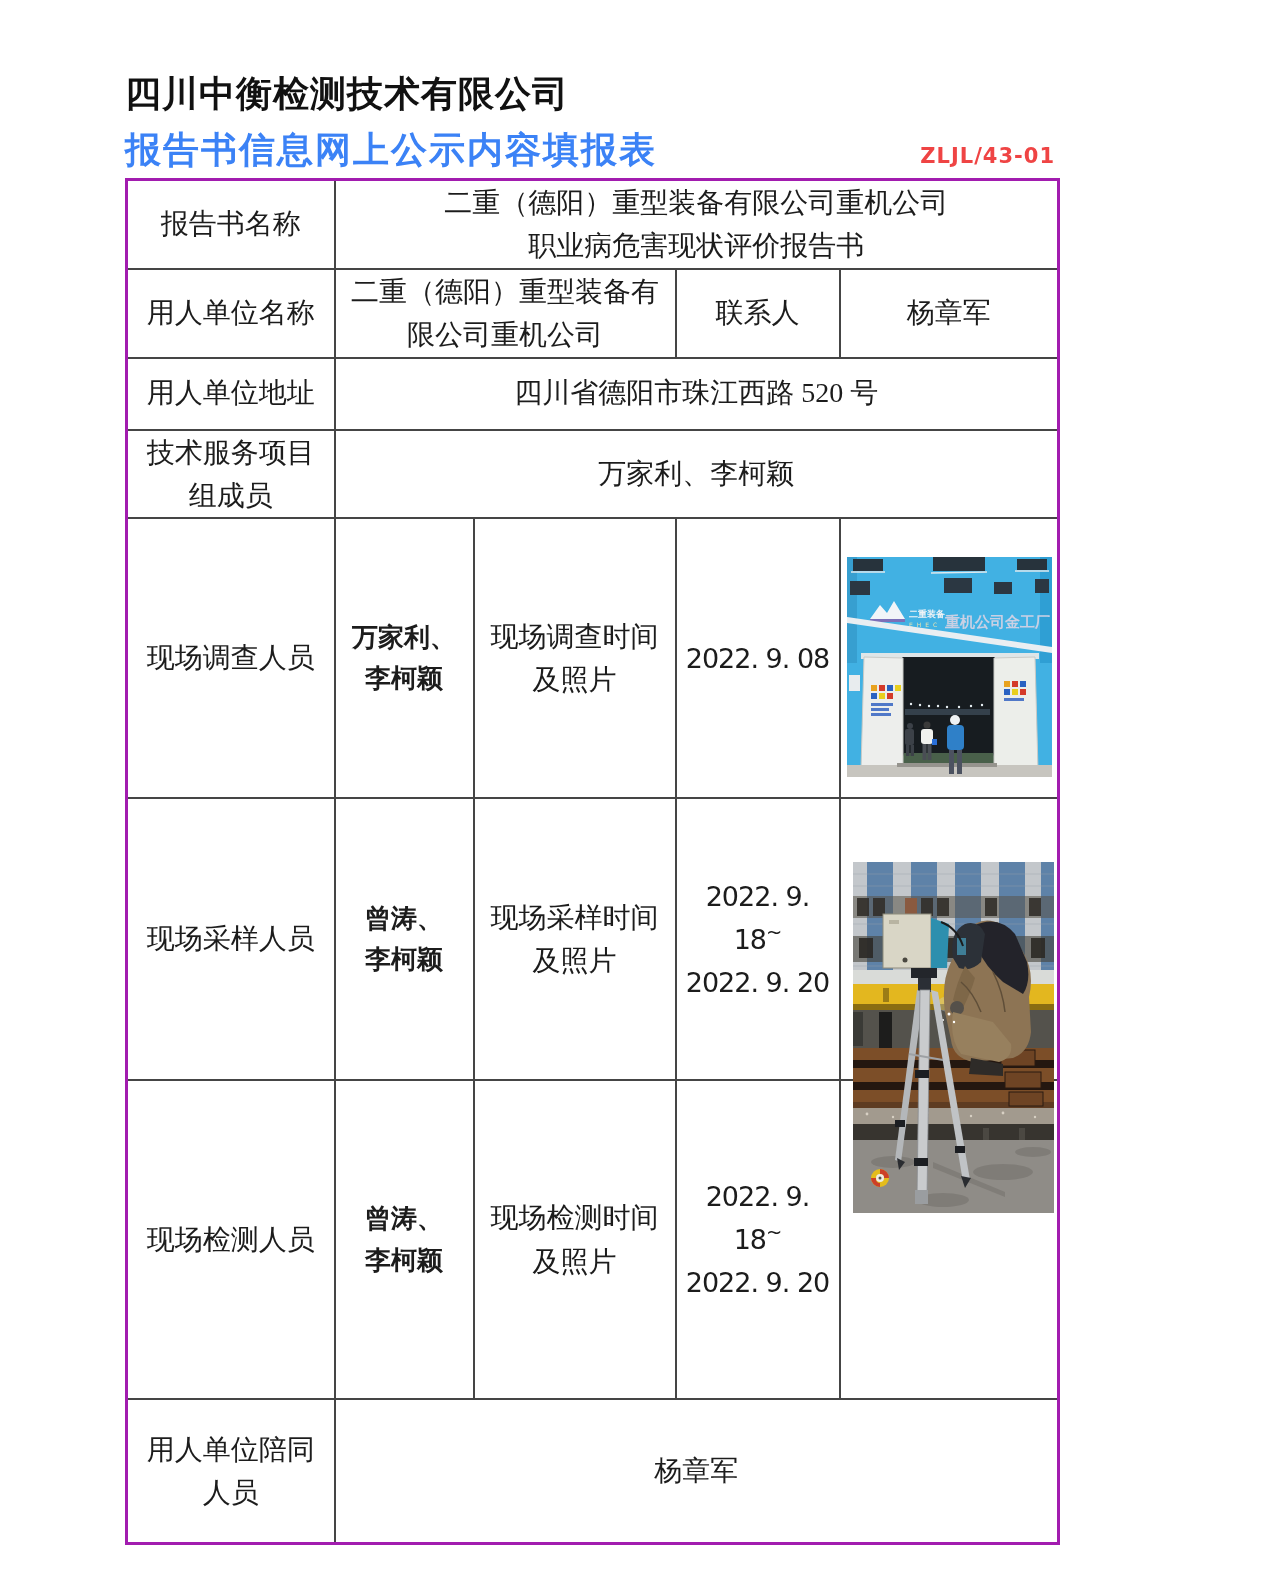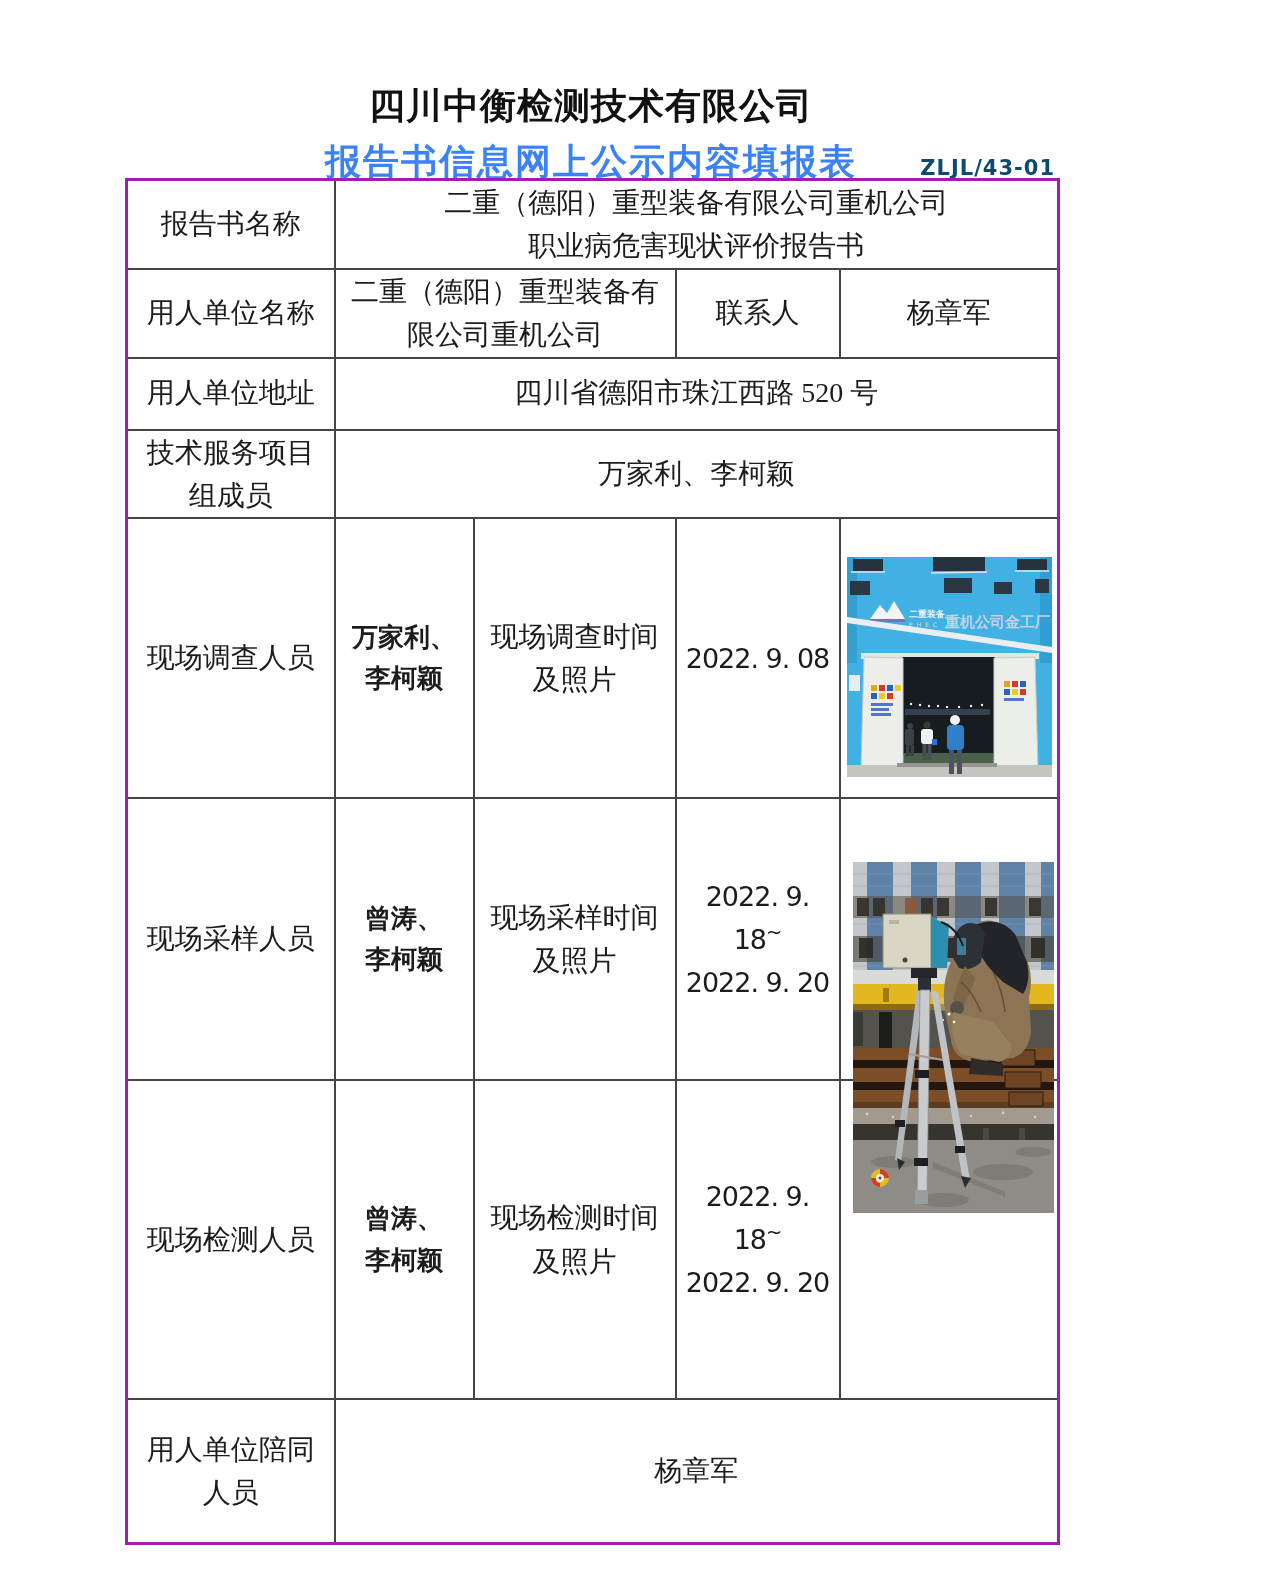--- a/index.html
+++ b/index.html
@@ -5,34 +5,34 @@
   html,body{margin:0;padding:0;background:#ffffff;}
   body{
     width:1280px;height:1587px;
     font-family:"Liberation Serif","DejaVu Serif",serif;
     color:#1c1c1c;
     -webkit-font-smoothing:antialiased;
   }
   .page{position:relative;width:1280px;height:1587px;background:#fff;overflow:hidden;}
 
   
-  .doc-header{position:absolute;left:125px;top:74px;width:932px;text-align:center;margin-top:12px;}
+  .doc-header{position:absolute;left:125px;top:74px;width:932px;}
   .company-title{
     font-family:"DejaVu Sans","Liberation Sans",sans-serif;
     font-weight:bold;font-size:36px;line-height:40px;letter-spacing:1px;color:#111;
   }
   .subtitle-row{position:relative;margin-top:16px;height:40px;}
   .form-title{
     font-family:"DejaVu Sans","Liberation Sans",sans-serif;
     font-weight:bold;font-size:36px;line-height:40px;letter-spacing:2px;color:#3b82f6;
   }
   .form-code{
     position:absolute;right:2px;bottom:2px;
     font-family:"DejaVu Sans","Liberation Sans",sans-serif;
-    font-weight:bold;font-size:21px;color:#0c4a6e;letter-spacing:1px;
+    font-weight:bold;font-size:21px;color:#ef4444;letter-spacing:1px;
   }
 
   
   .table-wrap{position:absolute;left:125px;top:178px;width:932px;}
   table.report-table{
     border-collapse:collapse;table-layout:fixed;width:932px;
     border:3px solid #a21caf;
   }
   td{
     border:2px solid #454545;

